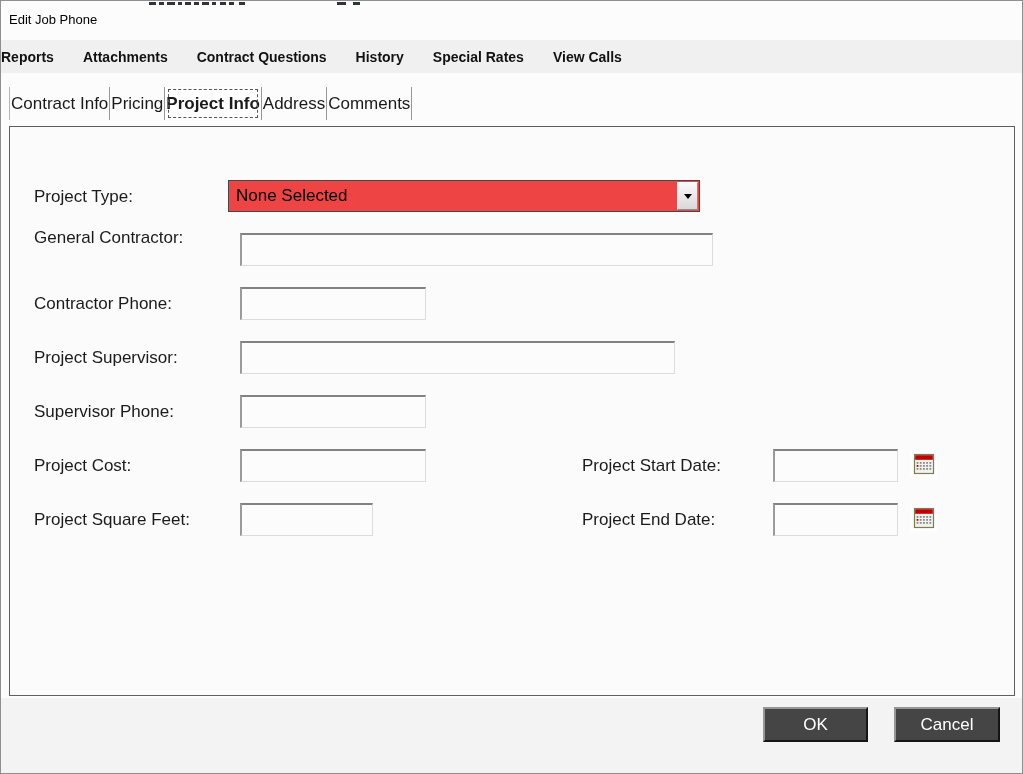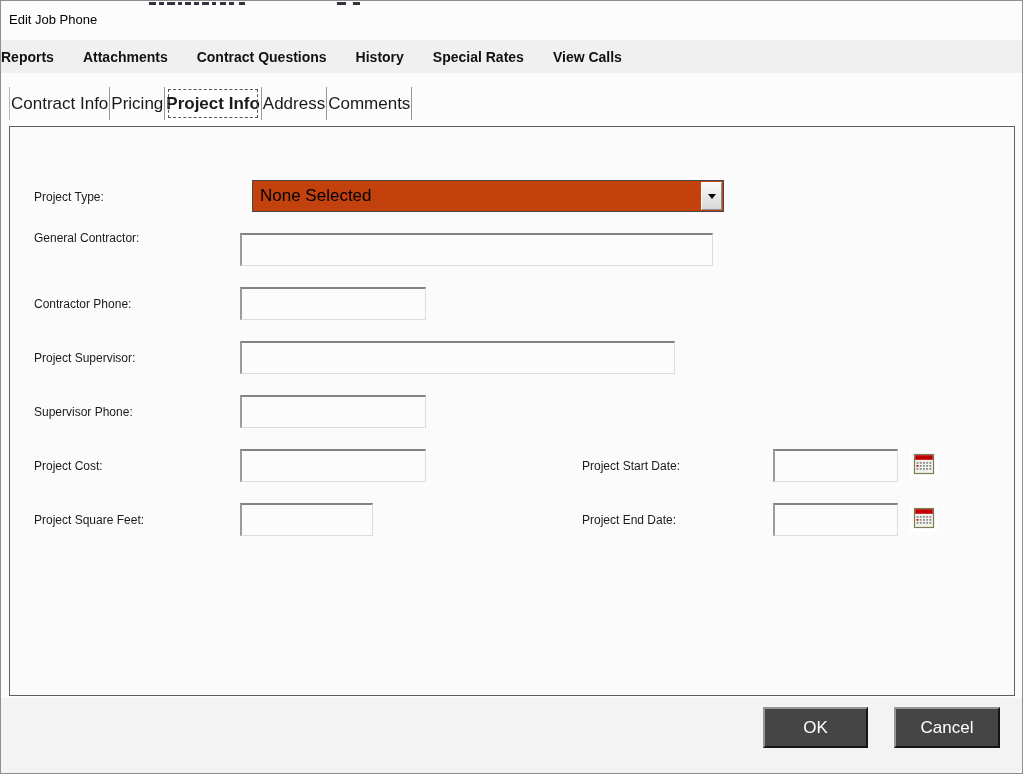--- a/index.html
+++ b/index.html
@@ -29,56 +29,56 @@
   .tab.selected{font-weight:bold;background:#fff;}
   .tab.selected::after{
     content:"";position:absolute;top:2px;left:3px;right:3px;bottom:2px;
     border:1px dashed #565656;pointer-events:none;
   }
 
   .panel{
     position:absolute;left:8px;top:125px;width:1006px;height:570px;
     border:1px solid #5f5f5f;background:#fbfbfb;box-sizing:border-box;
   }
-  .lbl{position:absolute;left:24px;font-size:12px;color:#1b1b1b;height:34px;line-height:34px;white-space:nowrap;}
+  .lbl{position:absolute;left:24px;font-size:17px;color:#1b1b1b;height:34px;line-height:34px;white-space:nowrap;}
   .lbl-right{left:572px;}
   .r1{top:53px}.r2{top:94px}.r3{top:160px}.r4{top:214px}.r5{top:268px}.r6{top:322px}.r7{top:376px}
 
   .tb{
     position:absolute;left:230px;height:33px;box-sizing:border-box;
     background:#fcfcfc;color:#111;font-size:17px;padding:0 6px;
     border-top:2px solid #828282;border-left:2px solid #9b9b9b;
     border-right:1px solid #dcdcdc;border-bottom:1px solid #dcdcdc;
     font-family:inherit;outline:none;
   }
   .w-gc{width:473px}.w-phone{width:186px}.w-sup{width:435px}.w-sqft{width:133px}
   .tb-date{left:763px;width:125px;}
 
   .combo{
-    position:absolute;left:242px;top:53px;width:472px;height:32px;
-    border:1px solid #474747;background:#c2410c;box-sizing:border-box;cursor:default;
+    position:absolute;left:218px;top:53px;width:472px;height:32px;
+    border:1px solid #474747;background:#ef4444;box-sizing:border-box;cursor:default;
   }
   .combo-text{position:absolute;left:7px;top:0;line-height:29px;font-size:17px;color:#000;}
   .combo-btn{
     position:absolute;right:1px;top:1px;bottom:1px;width:21px;box-sizing:border-box;
     background:linear-gradient(#f9f9f9,#d9d9d9);
     border:1px solid;border-color:#fdfdfd #8e8e8e #8e8e8e #fdfdfd;
     display:flex;align-items:center;justify-content:center;
   }
   .combo-arrow{width:0;height:0;border-left:4px solid transparent;border-right:4px solid transparent;border-top:5px solid #000;}
 
   .cal-btn{
     position:absolute;left:900px;width:27px;height:27px;background:#fff;
     border:none;padding:1px;cursor:pointer;
   }
   .cal-r6{top:324px}.cal-r7{top:378px}
 
   .footer{position:absolute;top:697px;left:0;width:100%;height:76px;background:#f3f3f3;}
   .btn{
-    position:absolute;top:9px;height:41px;background:#454545;color:#fff;
+    position:absolute;top:9px;height:35px;background:#454545;color:#fff;
     font-size:17px;font-family:inherit;box-sizing:border-box;cursor:pointer;
     border:2px solid;border-color:#969696 #151515 #151515 #969696;
   }
   .btn-ok{left:762px;width:105px;}
   .btn-cancel{left:893px;width:106px;}
 </style>
 </head>
 <body>
 
 <div class="dialog">

